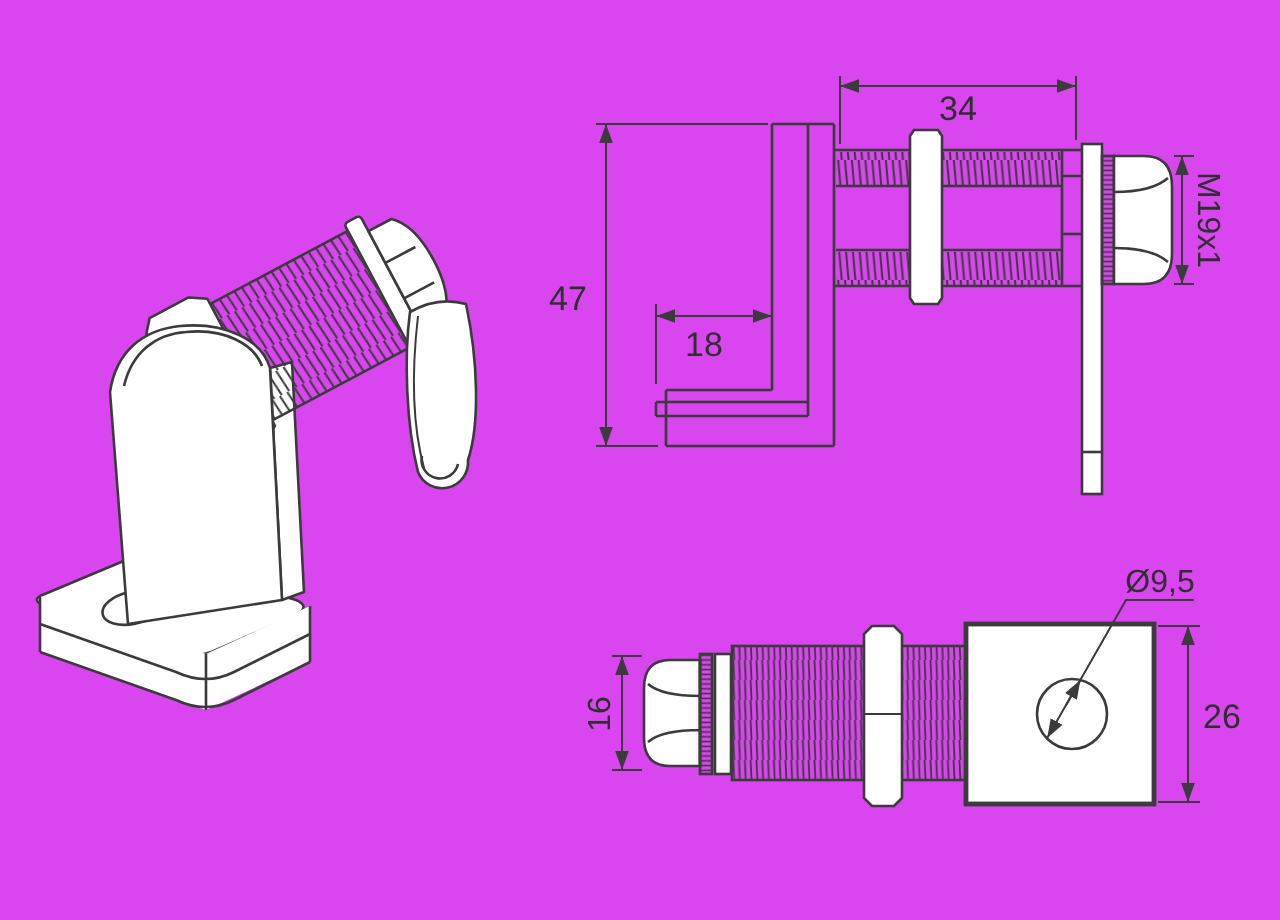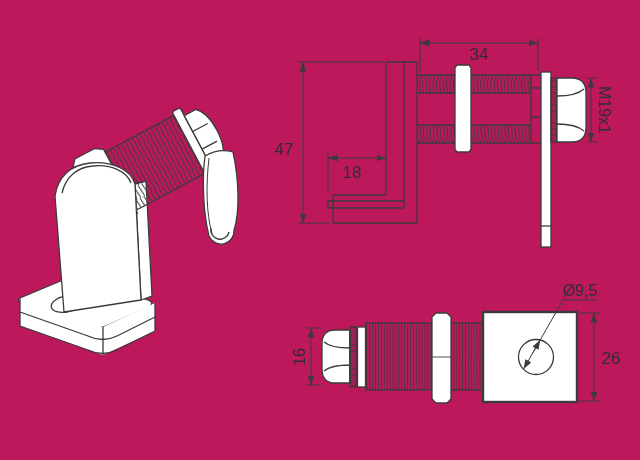--- a/index.html
+++ b/index.html
@@ -1,16 +1,16 @@
 <!DOCTYPE html>
 <html><head>
 <meta charset="utf-8">
 <style>
   html,body{margin:0;padding:0;background:#fff;}
-  .canvas{position:relative;width:640px;height:460px;background:#be185d;overflow:hidden;}
+  .canvas{position:relative;width:640px;height:460px;background:#d946ef;overflow:hidden;}
   svg{display:block;}
   text{font-family:"Liberation Sans","DejaVu Sans",sans-serif;fill:#2f2f2f;}
   .dimtext{font-size:17px;}
   .dimtext-sm{font-size:16px;}
 </style>
 </head>
 <body>
 
 <div class="canvas">
 <svg width="640" height="460" viewBox="0 0 640 460">

